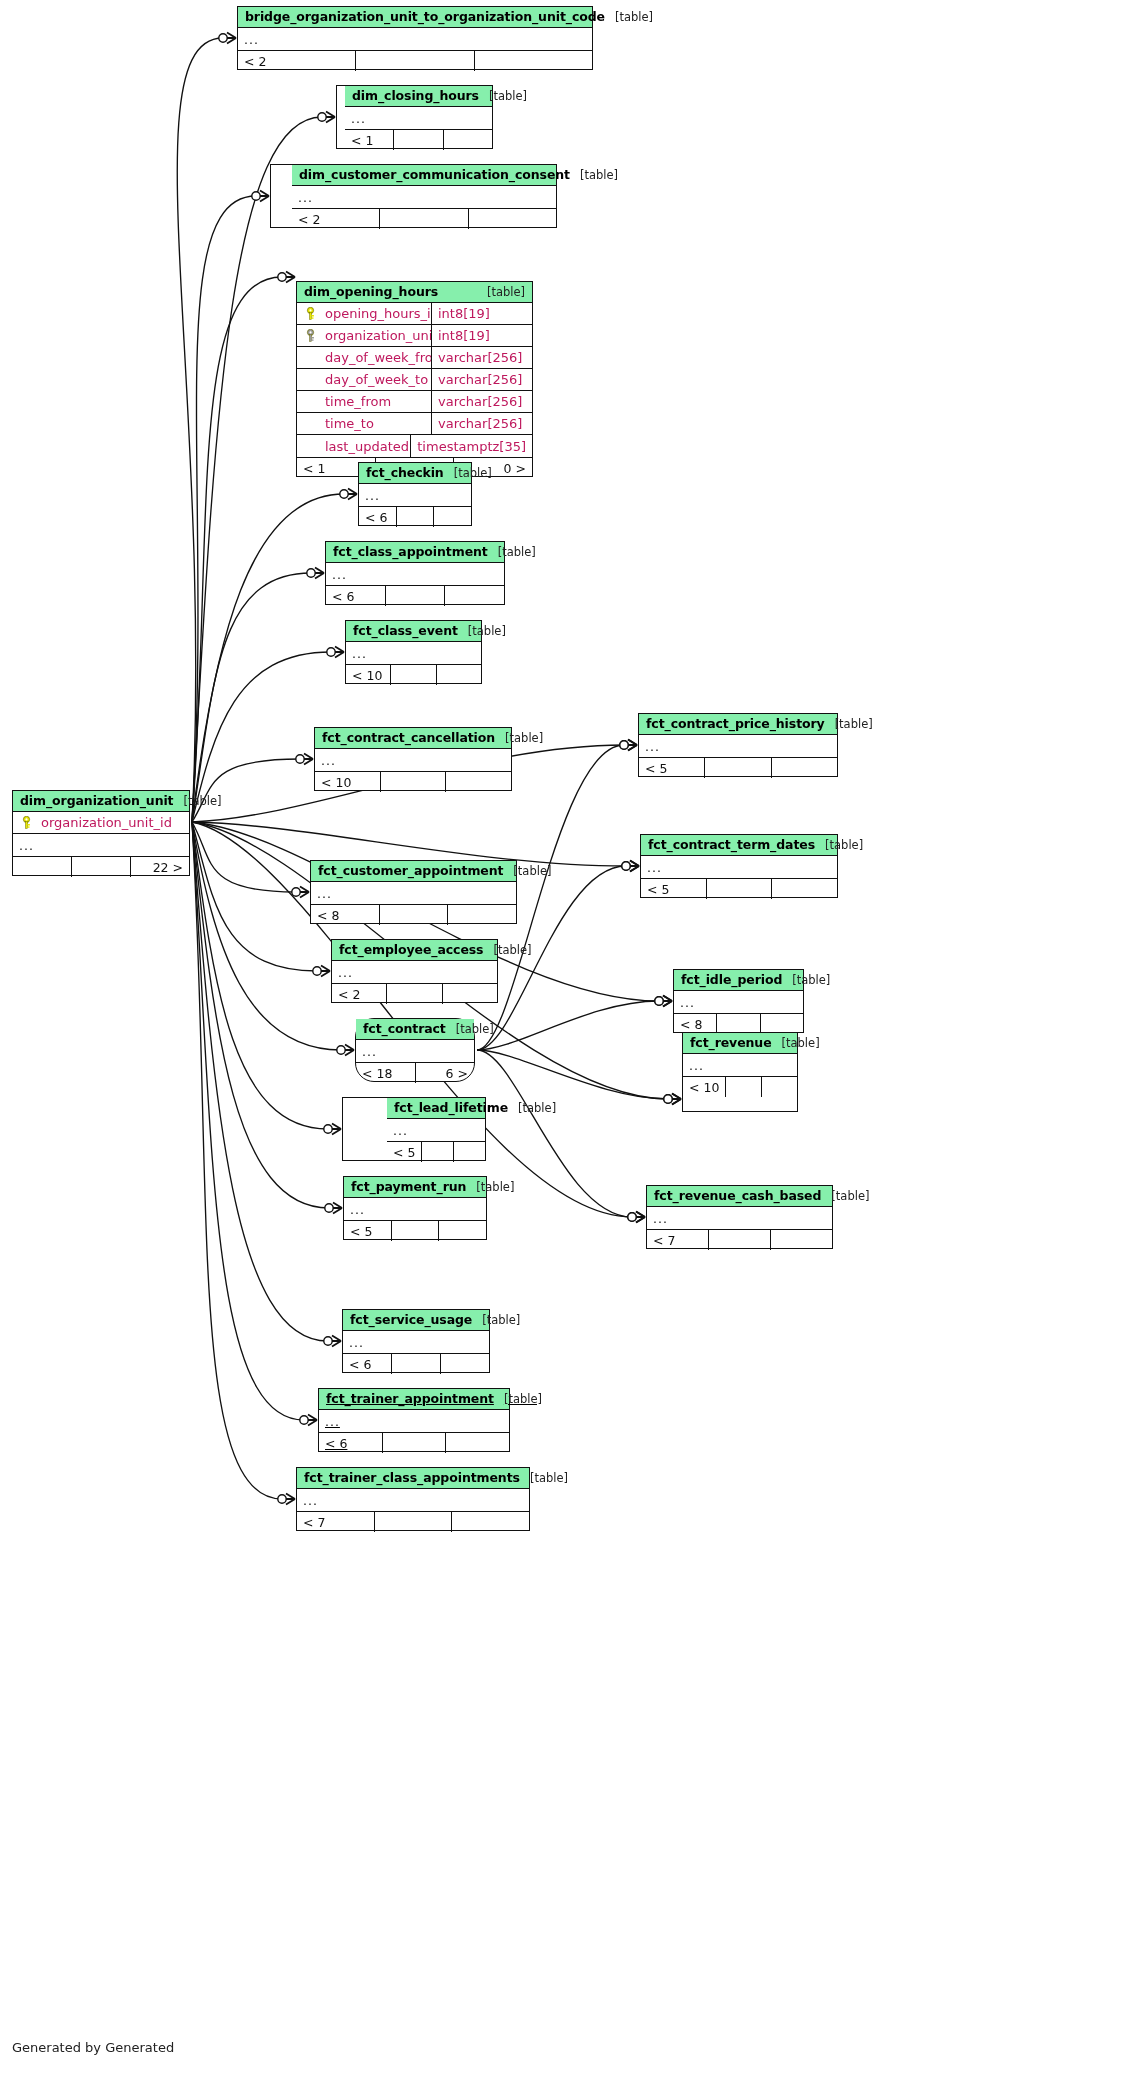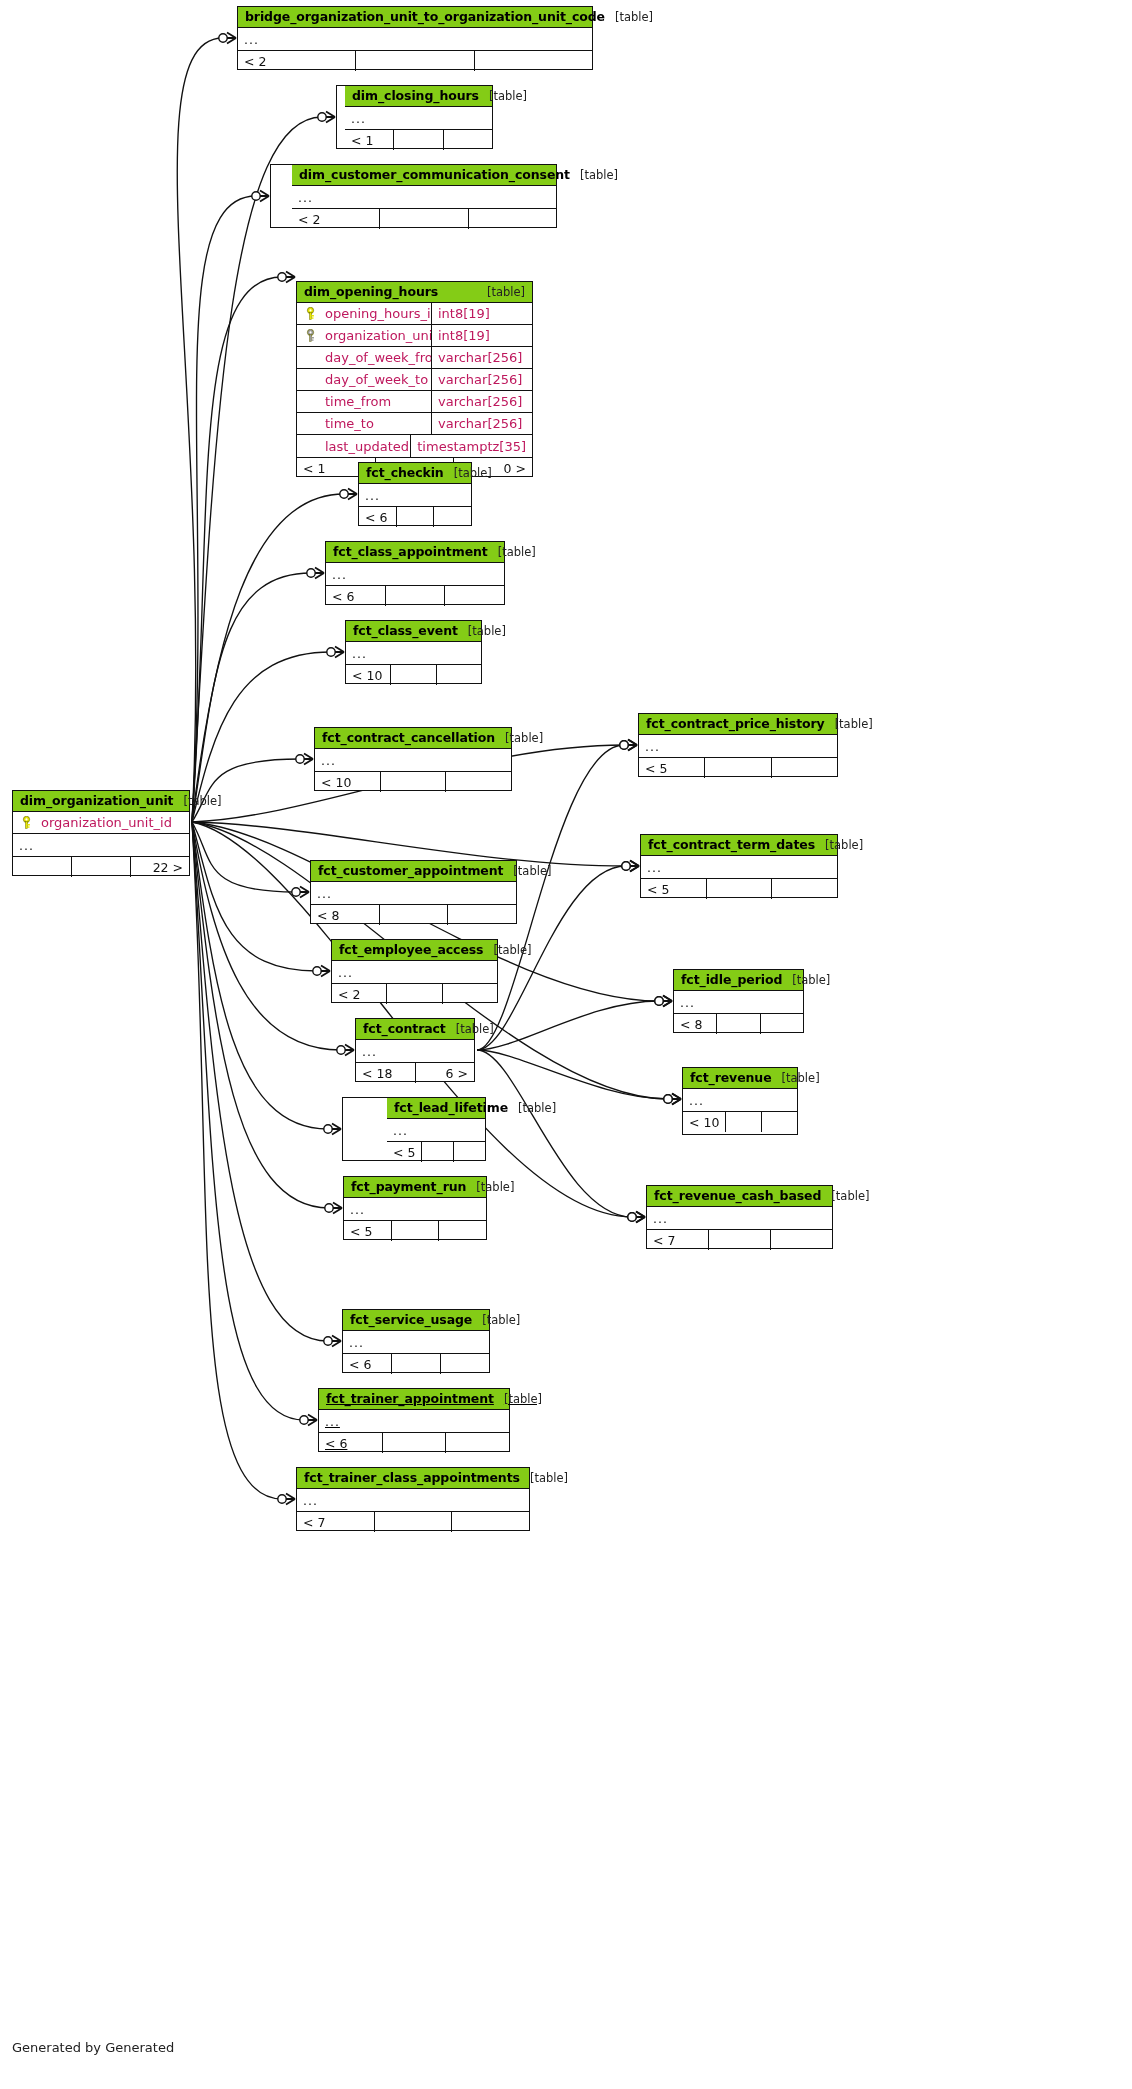--- a/index.html
+++ b/index.html
@@ -6,21 +6,21 @@
   body{width:1132px;height:2089px;position:relative;overflow:hidden;
        font-family:"DejaVu Sans","Liberation Sans",sans-serif;
        -webkit-font-smoothing:antialiased;}
 
   #canvas{position:absolute;left:0;top:0;width:1132px;height:2089px;}
   #edges{position:absolute;left:0;top:0;width:1132px;height:2089px;pointer-events:none;}
 
   
   .node{position:absolute;border:1.6px solid #111;background:#fff;box-sizing:border-box;}
   .node .hdr{display:flex;align-items:center;justify-content:space-between;
-             background:#84cc16;border-bottom:1.6px solid #111;
+             background:#86efac;border-bottom:1.6px solid #111;
              padding:2px 7px 3px 7px;height:21px;box-sizing:border-box;white-space:nowrap;}
   .node .hdr .tname{font-weight:bold;font-size:12.5px;color:#000;letter-spacing:-.1px;}
   .node .hdr .ttag{font-size:11.5px;color:#222;padding-left:10px;font-weight:normal;}
 
   .cols{display:block;}
   .col{display:flex;align-items:center;height:22px;box-sizing:border-box;
        border-bottom:1.1px solid #111;font-size:13px;color:#be185d;}
   .col:last-child{border-bottom:none;}
   .col .kcell{width:26px;flex:0 0 26px;display:flex;align-items:center;justify-content:center;}
   .col .cname{flex:1 1 auto;padding-left:2px;white-space:nowrap;overflow:hidden;}
@@ -384,34 +384,34 @@
         </div>
         <div class="cols">
           <div class="col ellip">...</div>
         </div>
         <div class="foot">
           <div class="fcell">&lt; 8</div>
           <div class="fcell"></div>
           <div class="fcell"></div>
         </div>
       </div>
-      <div class="node" style="left: 355px; top: 1018px; width: 120px; height: 64px;">
+      <div class="node" style="left: 355px; top: 1018px; width: 120px; height: 64px; border-radius: 19px;">
         <div class="hdr">
           <span class="tname">fct_contract</span>
           <span class="ttag">[table]</span>
         </div>
         <div class="cols">
           <div class="col ellip">...</div>
         </div>
         <div class="foot">
           <div class="fcell">&lt; 18</div>
           <div class="fcell r">6 &gt;</div>
         </div>
       </div>
-      <div class="node" style="left: 682px; top: 1067px; width: 116px; height: 68px; text-align: right;">
+      <div class="node" style="left: 682px; top: 1032px; width: 116px; height: 80px; text-align: right;">
         <div class="hdr">
           <span class="tname">fct_revenue</span>
           <span class="ttag">[table]</span>
         </div>
         <div class="cols">
           <div class="col ellip">...</div>
         </div>
         <div class="foot">
           <div class="fcell">&lt; 10</div>
           <div class="fcell"></div>

